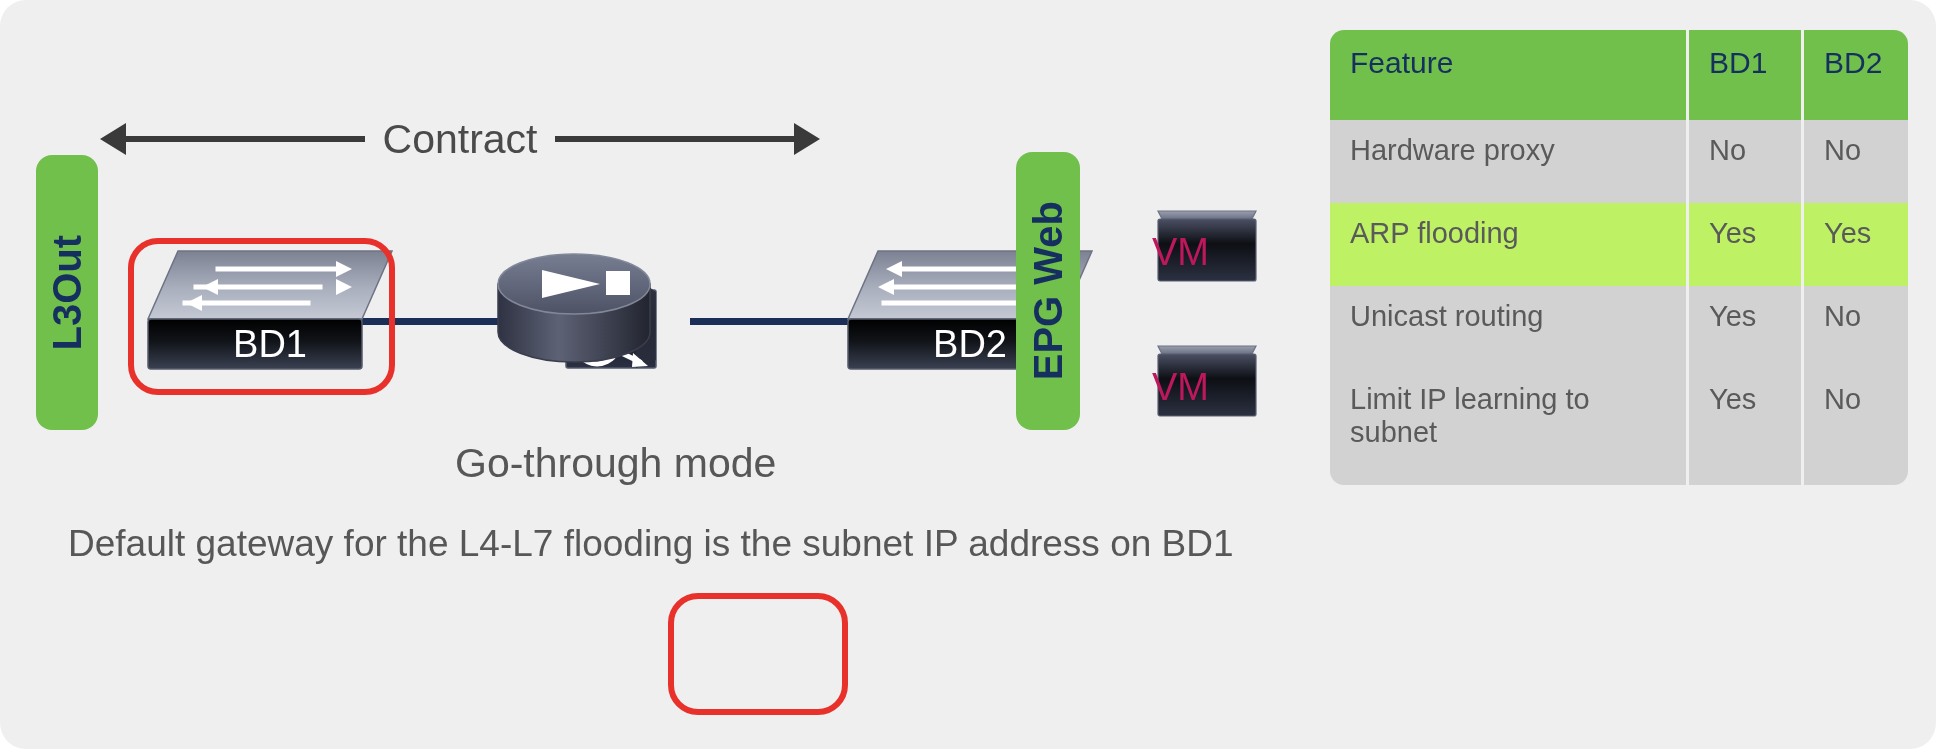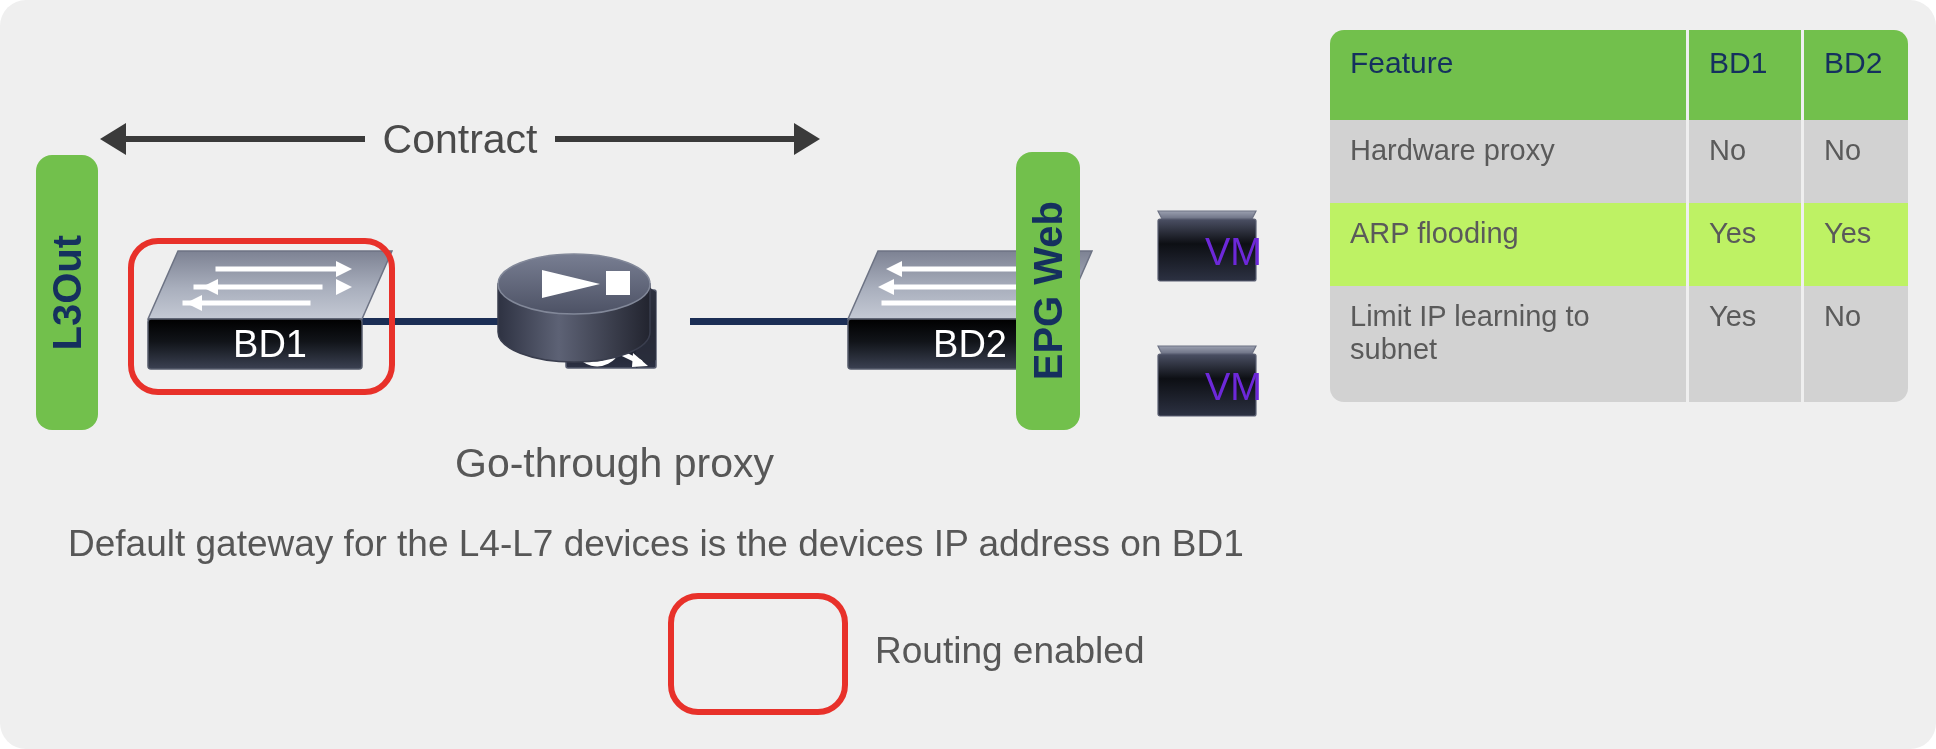--- a/index.html
+++ b/index.html
@@ -76,22 +76,22 @@
     color: #ffffff;
     font-size: 38px;
     font-weight: 400;
   }
 
   
   .vmbox { position: absolute; }
   .vmbox .vm-text {
     position: absolute;
     left: 0; right: 0;
-    text-align: right;
-    color: #6d28d9;
+    text-align: left;
+    color: #be185d;
     font-size: 38px;
   }
 
   
   .red-highlight {
     position: absolute;
     border: 6px solid #e8312a;
     border-radius: 30px;
     background: transparent;
   }
@@ -289,26 +289,25 @@
   </div>
 
   <div class="vmbox" style="left:1152px; top:340px; width:110px; height:82px;">
     <svg width="110" height="82" viewBox="0 0 110 82">
       <polygon points="10,14 100,14 104,6 6,6" fill="url(#vmTop)" stroke="#6d7284" stroke-width="1.2"></polygon>
       <rect x="6" y="14" width="98" height="62" rx="2" fill="url(#vmFront)" stroke="#5a5f72" stroke-width="1.2"></rect>
     </svg>
     <div class="vm-text" style="top:26px;">VM</div>
   </div>
 
-  <div class="caption" style="left:455px; top:440px; font-size:41px;">Go-through proxy</div>
-
-  <div class="caption" style="left:68px; top:523px; font-size:37px;">Default gateway for the L4-L7 devices is the devices IP address on BD1</div>
+  <div class="caption" style="left:455px; top:440px; font-size:41px;">Go-through mode</div>
+
+  <div class="caption" style="left:68px; top:523px; font-size:37px;">Default gateway for the L4-L7 flooding is the subnet IP address on BD1</div>
 
   <div class="red-highlight" style="left:668px; top:593px; width:168px; height:110px;"></div>
-  <div class="caption" style="left:875px; top:630px; font-size:37px;">Routing enabled</div>
 
   <table class="cmp-table" style="left:1327px; top:30px; width:578px;">
     <colgroup>
       <col style="width:356px;">
       <col style="width:112px;">
       <col style="width:104px;">
     </colgroup>
     <thead>
       <tr>
         <th>Feature</th>
@@ -321,20 +320,25 @@
         <td>Hardware proxy</td>
         <td>No</td>
         <td>No</td>
       </tr>
       <tr class="even">
         <td>ARP flooding</td>
         <td>Yes</td>
         <td>Yes</td>
       </tr>
       <tr class="odd">
+        <td>Unicast routing</td>
+        <td>Yes</td>
+        <td>No</td>
+      </tr>
+      <tr class="odd">
         <td>Limit IP learning to subnet</td>
         <td>Yes</td>
         <td>No</td>
       </tr>
     </tbody>
   </table>
 
 </div>
 
 </body></html>

